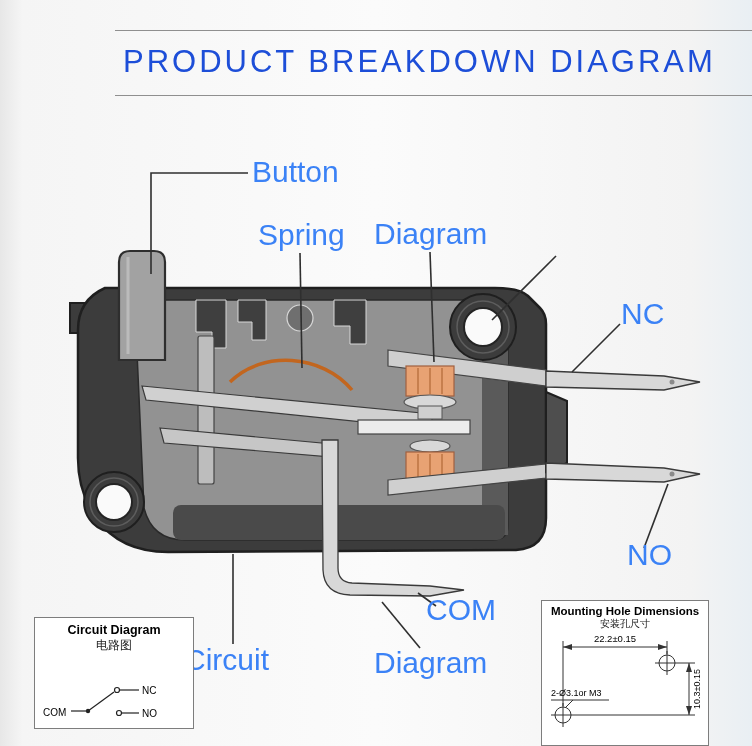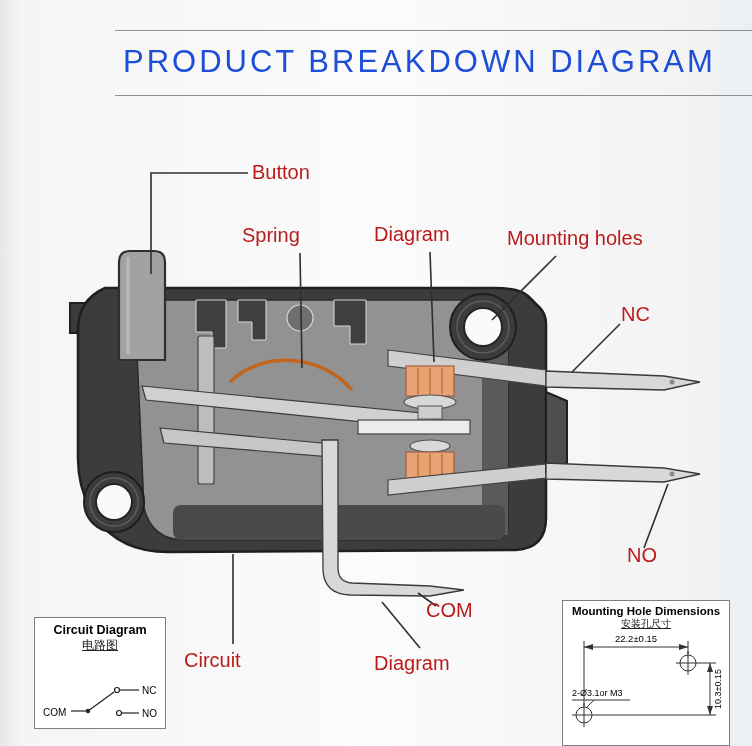--- a/index.html
+++ b/index.html
@@ -22,37 +22,37 @@
   }
   .title-block h1{
     font-size:31px; font-weight:500; letter-spacing:3px; color:#1d4ed8; white-space:nowrap;
   }
 
   
   svg.diagram{ position:absolute; left:0; top:0; }
 
   
   .callout{
-    position:absolute; font-size:20px; color:#b91c1c; white-space:nowrap; line-height:28px;
+    position:absolute; font-size:30px; color:#3b82f6; white-space:nowrap; line-height:28px;
   }
 
   
   .info-box{
     position:absolute; background:#ffffff; border:1px solid #7d7d7d;
   }
   .info-box .box-title{
     font-weight:bold; text-align:center; color:#000;
   }
   .info-box .box-subtitle{
-    text-align:center; color:#222;text-decoration:underline;
-  }
-  .circuit-box{ left:34px; top:617px; width:132px; height:112px; }
+    text-align:center; color:#222;
+  }
+  .circuit-box{ left:34px; top:617px; width:160px; height:112px; }
   .circuit-box .box-title{ font-size:12.5px; padding-top:5px; }
   .circuit-box .box-subtitle{ font-size:12px; }
-  .mounting-box{ left:562px; top:600px; width:168px; height:146px; }
+  .mounting-box{ left:541px; top:600px; width:168px; height:146px; }
   .mounting-box .box-title{ font-size:11.5px; padding-top:4px; }
   .mounting-box .box-subtitle{ font-size:10px; }
   .box-svg{ display:block; }
 </style>
 </head>
 <body>
 
 <div class="page">
 
   <div class="title-block">
@@ -152,23 +152,22 @@
       <path d="M556,256 L492,320"></path>
       <path d="M620,324 L572,372"></path>
       <path d="M644,548 L668,484"></path>
       <path d="M436,606 L418,593"></path>
       <path d="M233,644 L233,554"></path>
       <path d="M420,648 L382,602"></path>
     </g>
   </svg>
 
   <div class="callout" style="left:252px; top:158px;">Button</div>
-  <div class="callout" style="left:242px; top:221px;">Spring</div>
+  <div class="callout" style="left:258px; top:221px;">Spring</div>
   <div class="callout" style="left:374px; top:220px;">Diagram</div>
-  <div class="callout" style="left:507px; top:224px;">Mounting holes</div>
   <div class="callout" style="left:621px; top:300px;">NC</div>
   <div class="callout" style="left:627px; top:541px;">NO</div>
   <div class="callout" style="left:426px; top:596px;">COM</div>
   <div class="callout" style="left:184px; top:646px;">Circuit</div>
   <div class="callout" style="left:374px; top:649px;">Diagram</div>
 
   <div class="info-box circuit-box">
     <div class="box-title">Circuit Diagram</div>
     <div class="box-subtitle">电路图</div>
     <svg class="box-svg" width="130" height="70" viewBox="0 0 130 70">

